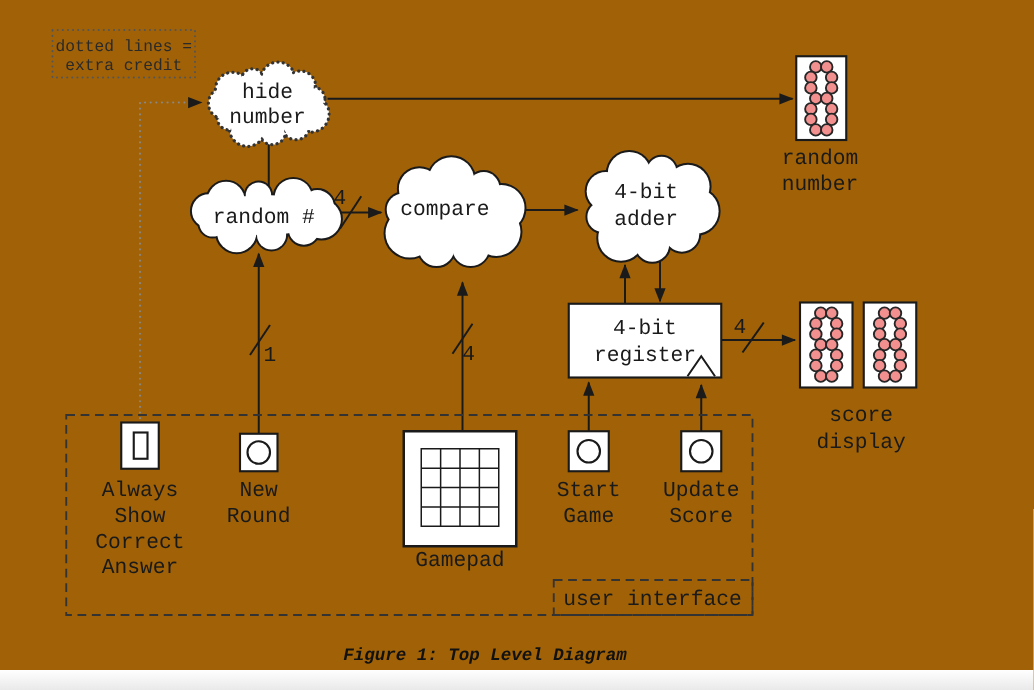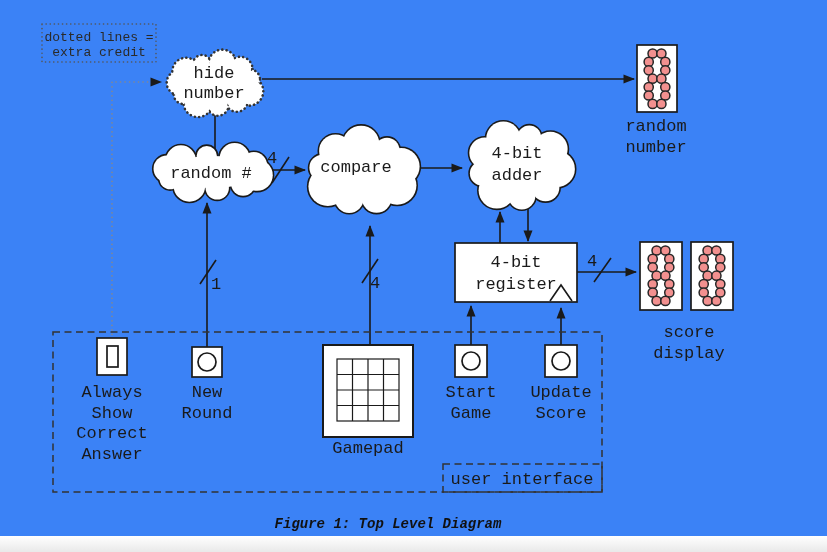--- a/index.html
+++ b/index.html
@@ -1,16 +1,16 @@
 <!DOCTYPE html>
 <html><head>
 <meta charset="utf-8">
 <style>
   html,body{margin:0;padding:0;background:#fff;}
-  .page{position:relative;width:827px;height:552px;background:#3b82f6;overflow:hidden;
+  .page{position:relative;width:827px;height:552px;background:#a16207;overflow:hidden;
         font-family:"Liberation Mono", monospace;}
   svg{display:block;}
   .lbl{font-family:"Liberation Mono", monospace;font-size:17px;fill:#1a1a1a;text-anchor:middle;}
   .lbl-sm{font-family:"Liberation Mono", monospace;font-size:13px;fill:#2a2a2a;text-anchor:middle;}
   .caption{font-family:"Liberation Mono", monospace;font-size:14px;font-style:italic;font-weight:bold;
            fill:#111;text-anchor:middle;}
   .wire{stroke:#1a1a1a;stroke-width:1.6;fill:none;}
   .slash{stroke:#1a1a1a;stroke-width:1.6;fill:none;}
   .dotline{stroke:#888888;stroke-width:1.6;fill:none;stroke-dasharray:0.1 4.4;stroke-linecap:round;}
   .dotbox{stroke:#555;stroke-width:1.6;fill:none;stroke-dasharray:0.1 4;stroke-linecap:round;}

